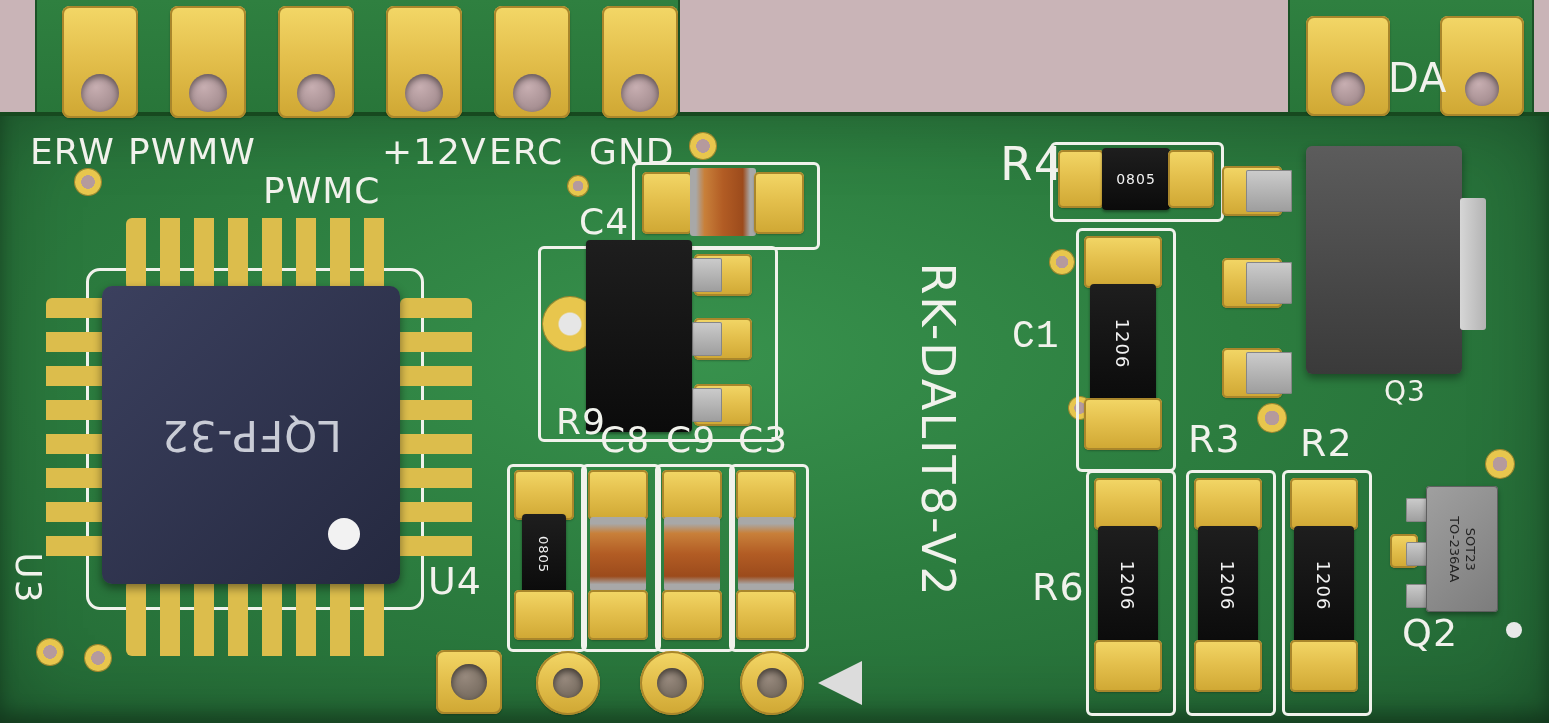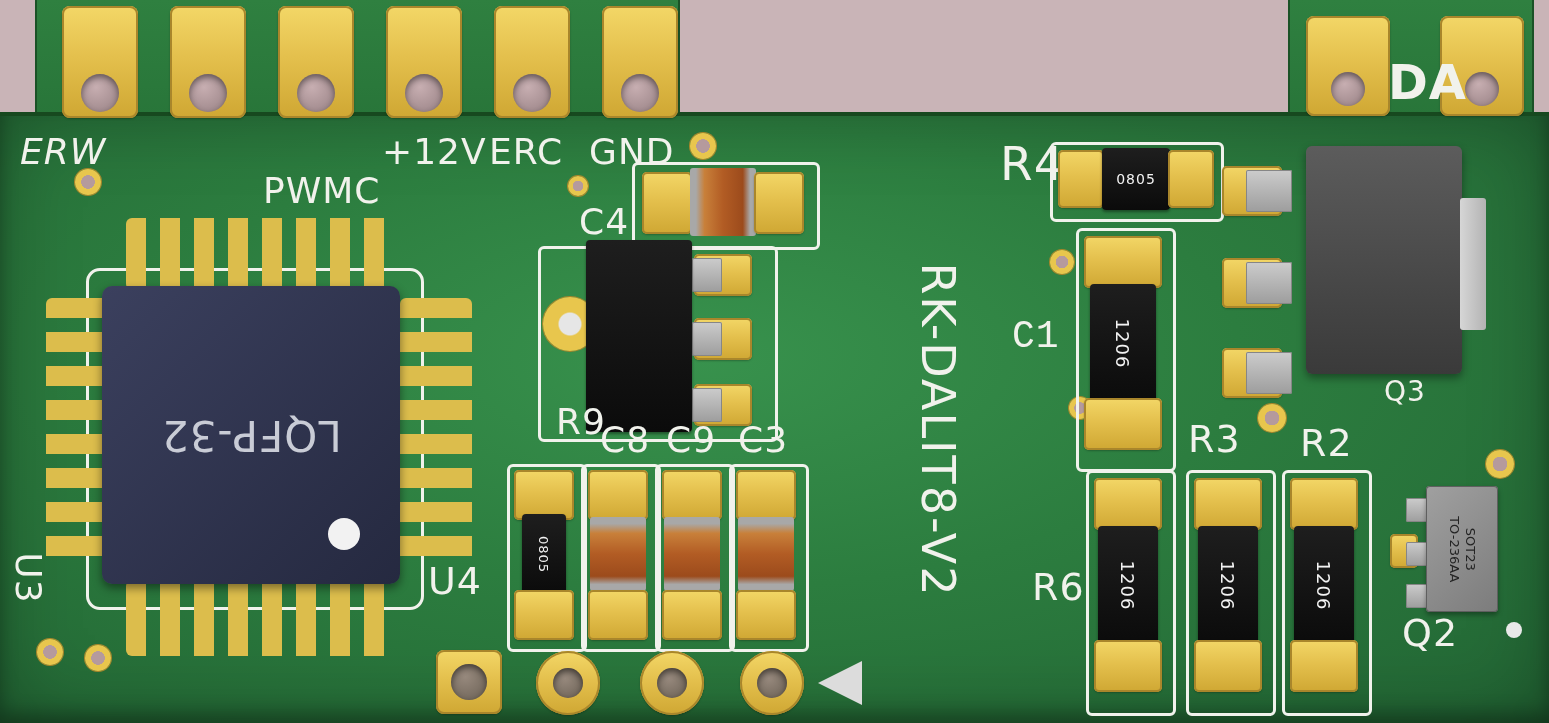--- a/index.html
+++ b/index.html
@@ -53,33 +53,34 @@
   <div class="abs gold" style="left:386px; top:6px; width:76px; height:112px;">
       <div class="abs hole" style="left:19px; top:68px; width:38px; height:38px;"></div>
     </div>
   <div class="abs gold" style="left:494px; top:6px; width:76px; height:112px;">
       <div class="abs hole" style="left:19px; top:68px; width:38px; height:38px;"></div>
     </div>
   <div class="abs gold" style="left:602px; top:6px; width:76px; height:112px;">
       <div class="abs hole" style="left:19px; top:68px; width:38px; height:38px;"></div>
     </div>
 
-  <div class="abs slabel" style="left:20px;  top:134px;font-style:italic;">ERW</div>
+  <div class="abs slabel" style="left:30px;  top:134px;">ERW</div>
+  <div class="abs slabel" style="left:128px; top:134px;">PWMW</div>
   <div class="abs slabel" style="left:263px; top:130px;margin-top:43px;">PWMC</div>
   <div class="abs slabel" style="left:382px; top:134px;">+12V</div>
   <div class="abs slabel" style="left:489px; top:134px;">ERC</div>
   <div class="abs slabel" style="left:589px; top:134px;">GND</div>
 
   <div class="abs gold" style="left:1306px; top:16px; width:84px; height:100px;">
       <div class="abs hole" style="left:25px; top:56px; width:34px; height:34px;"></div>
     </div>
   <div class="abs gold" style="left:1440px; top:16px; width:84px; height:100px;">
       <div class="abs hole" style="left:25px; top:56px; width:34px; height:34px;"></div>
     </div>
-  <div class="abs slabel" style="left:1388px; top:58px; font-size:48px; z-index:3;font-weight:bold;">DA</div>
+  <div class="abs slabel" style="left:1388px; top:58px; font-size:40px; z-index:3;">DA</div>
 
   <div class="abs via" style="left:75px;   top:169px; width:26px; height:26px;"></div>
   <div class="abs via" style="left:568px;  top:176px; width:20px; height:20px;"></div>
   <div class="abs via" style="left:690px;  top:133px; width:26px; height:26px;"></div>
   <div class="abs via" style="left:1050px; top:250px; width:24px; height:24px;"></div>
   <div class="abs via" style="left:1069px; top:397px; width:22px; height:22px;"></div>
   <div class="abs via" style="left:1258px; top:404px; width:28px; height:28px;"></div>
   <div class="abs via" style="left:37px;   top:639px; width:26px; height:26px;"></div>
   <div class="abs via" style="left:85px;   top:645px; width:26px; height:26px;"></div>
   <div class="abs via" style="left:1486px; top:450px; width:28px; height:28px;"></div>

